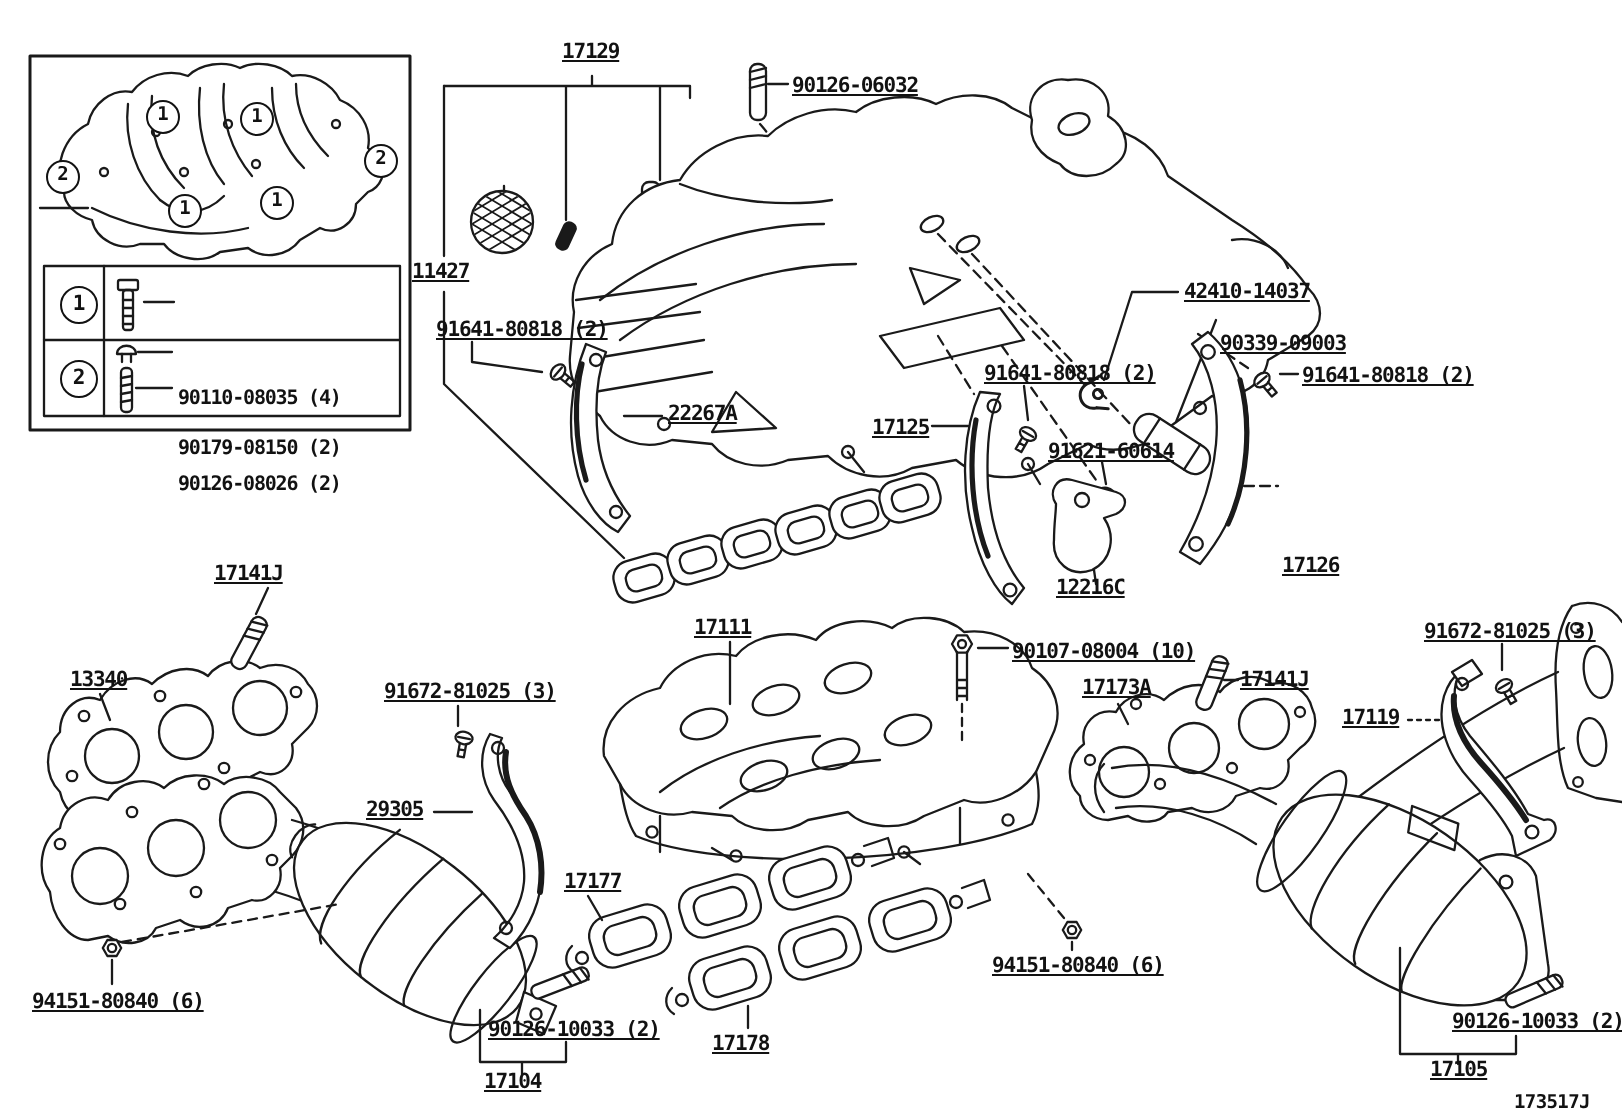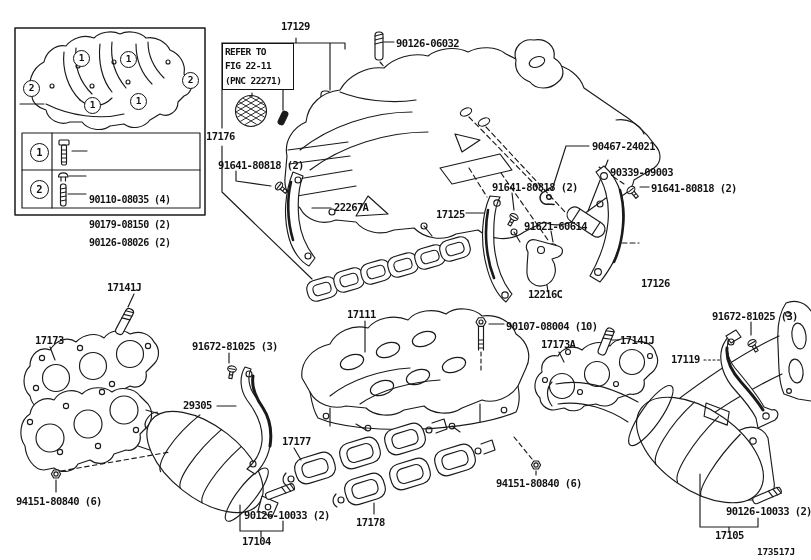--- a/index.html
+++ b/index.html
@@ -1,20 +1,20 @@
 <!DOCTYPE html>
 <html><head>
 <meta charset="utf-8">
 <style>
   html,body{margin:0;padding:0;background:#fff;}
   .stage{position:relative;width:811px;height:560px;background:#fff;overflow:hidden;
          font-family:"DejaVu Sans Mono",monospace;}
   .stage svg{position:absolute;left:0;top:0;}
   .pl{position:absolute;font:700 10.5px/1.15 "DejaVu Sans Mono",monospace;
-      letter-spacing:-0.6px;color:#121212;white-space:nowrap;}
+      letter-spacing:-0.6px;color:#121212;white-space:nowrap;text-decoration:underline;}
   .callout{position:absolute;width:15px;height:15px;border:1.4px solid #121212;border-radius:50%;
       font:700 9.5px/14px "DejaVu Sans Mono",monospace;text-align:center;color:#121212;background:#fff;}
   .callout.lg{width:17px;height:17px;line-height:16px;font-size:10.5px;}
   .refer{position:absolute;left:222px;top:43px;width:66px;border:1.4px solid #121212;
       padding:1px 2px;font:700 9.5px/1.5 "DejaVu Sans Mono",monospace;letter-spacing:-0.6px;
       color:#121212;background:#fff;}
   .refer div{white-space:nowrap;}
   .figcode{position:absolute;font:700 9.5px/1 "DejaVu Sans Mono",monospace;
       letter-spacing:-0.3px;color:#121212;}
   .lt{position:absolute;font:700 10px/1.1 "DejaVu Sans Mono",monospace;
@@ -428,54 +428,49 @@
     <g>
       <g transform="translate(767,495.5) rotate(-23)">
         <rect x="-15" y="-3.5" width="30" height="7" rx="3" fill="#fff"></rect>
         <path d="M3,-3.5 L5,3.5 M8,-3.5 L10,3.5 M12,-3.5 L14,3.5"></path>
       </g>
       <path d="M700,474 V527 H758 V518 M729,527 V532"></path>
     </g>
   </g>
 </svg>
 
-<div class="refer">
-  <div>REFER TO</div>
-  <div>FIG 22-11</div>
-  <div>(PNC 22271)</div>
-</div>
 
 <div class="callout" style="left:73px;top:50px;">1</div>
 <div class="callout" style="left:120px;top:51px;">1</div>
 <div class="callout" style="left:84px;top:97px;">1</div>
 <div class="callout" style="left:130px;top:93px;">1</div>
 <div class="callout" style="left:23px;top:80px;">2</div>
 <div class="callout" style="left:182px;top:72px;">2</div>
 
 <div class="callout lg" style="left:30px;top:143px;">1</div>
 <div class="callout lg" style="left:30px;top:180px;">2</div>
 <div class="lt" style="position:absolute;left:89px;top:146px;">90110-08035 (4)</div>
 <div class="lt" style="position:absolute;left:89px;top:171px;">90179-08150 (2)</div>
 <div class="lt" style="position:absolute;left:89px;top:189px;">90126-08026 (2)</div>
 
 <div class="pl" style="left:281px;top:20px;">17129</div>
 <div class="pl" style="left:396px;top:37px;">90126-06032</div>
-<div class="pl" style="left:206px;top:130px;">17176</div>
+<div class="pl" style="left:206px;top:130px;">11427</div>
 <div class="pl" style="left:218px;top:159px;">91641-80818 (2)</div>
 <div class="pl" style="left:334px;top:201px;">22267A</div>
 <div class="pl" style="left:436px;top:208px;">17125</div>
 <div class="pl" style="left:492px;top:181px;">91641-80818 (2)</div>
-<div class="pl" style="left:592px;top:140px;">90467-24021</div>
+<div class="pl" style="left:592px;top:140px;">42410-14037</div>
 <div class="pl" style="left:610px;top:154px;margin-top:12px;">90339-09003</div>
 <div class="pl" style="left:651px;top:182px;">91641-80818 (2)</div>
 <div class="pl" style="left:524px;top:220px;">91621-60614</div>
 <div class="pl" style="left:641px;top:237px;margin-top:40px;">17126</div>
 <div class="pl" style="left:528px;top:288px;">12216C</div>
 <div class="pl" style="left:107px;top:281px;">17141J</div>
-<div class="pl" style="left:35px;top:334px;">17173</div>
+<div class="pl" style="left:35px;top:334px;">13340</div>
 <div class="pl" style="left:192px;top:340px;">91672-81025 (3)</div>
 <div class="pl" style="left:347px;top:308px;">17111</div>
 <div class="pl" style="left:506px;top:320px;">90107-08004 (10)</div>
 <div class="pl" style="left:541px;top:338px;text-align:right;">17173A</div>
 <div class="pl" style="left:620px;top:334px;">17141J</div>
 <div class="pl" style="left:712px;top:310px;">91672-81025 (3)</div>
 <div class="pl" style="left:671px;top:353px;">17119</div>
 <div class="pl" style="left:183px;top:399px;">29305</div>
 <div class="pl" style="left:282px;top:435px;">17177</div>
 <div class="pl" style="left:16px;top:495px;">94151-80840 (6)</div>

